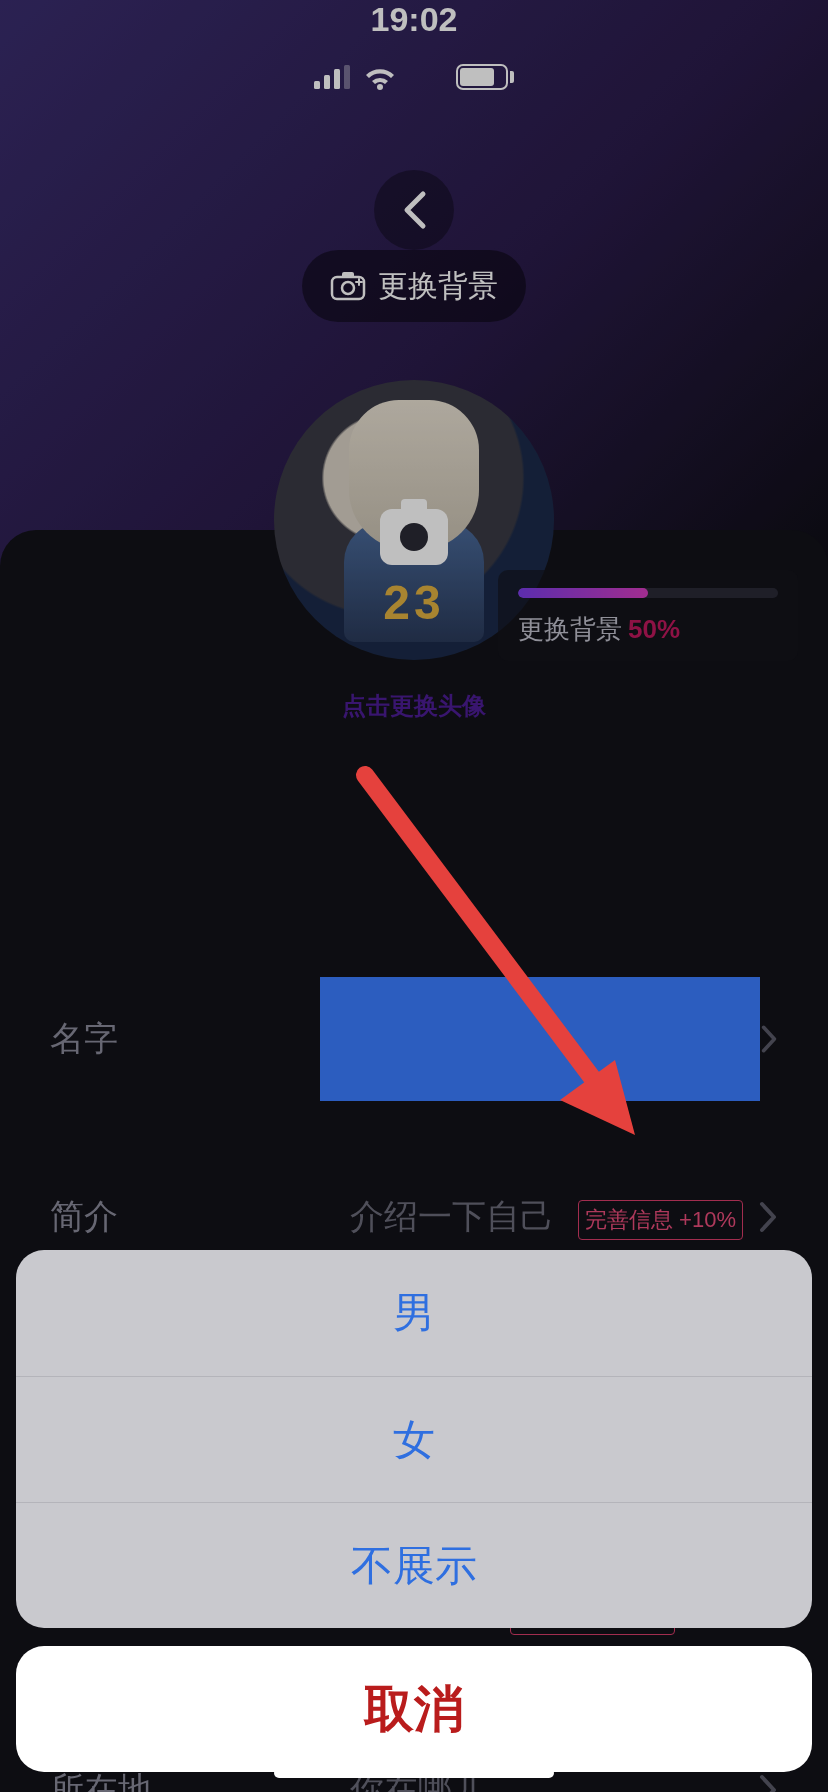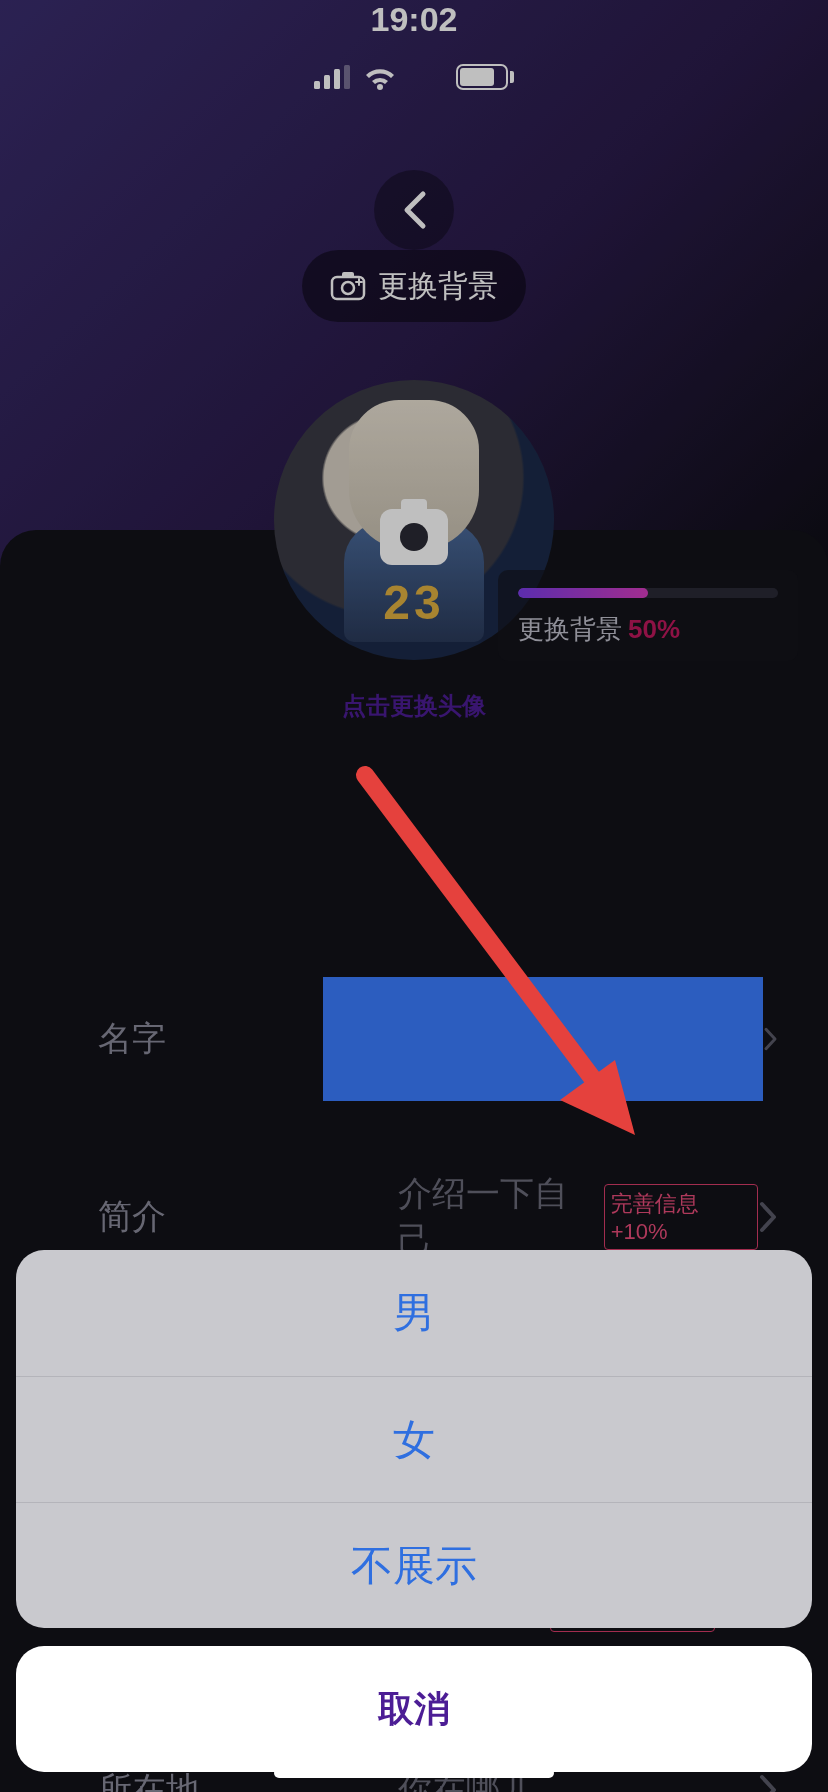--- a/index.html
+++ b/index.html
@@ -78,22 +78,22 @@
   .completion-fill { height:100%; background: linear-gradient(90deg, #7a3ce8, #d83cc0); border-radius:5px;}
   .completion-text { font-size: 26px; color: #c0c0cc; }
   .completion-text .pct { color: #be185d; font-weight: 600; margin-left: 6px;}
 
   
   .rows { position: absolute; top: 950px; left: 0; right: 0; z-index: 2;}
   .row {
     display: flex; align-items: center; padding: 0 50px; height: 178px;
     position: relative;
   }
-  .row .label { width: 300px; font-size: 34px; color: #8a8a9a; margin-left: 48px; }
-  .row .value { flex: 1; font-size: 34px; color: #ddd; display: flex; align-items: center; gap: 16px;}
+  .row .label { width: 300px; font-size: 34px; color: #8a8a9a; }
+  .row .value { flex: 1; font-size: 34px; color: #ddd; display: flex; align-items: flex-end; gap: 24px;}
   .row .value.placeholder { color: #6a6a78; }
   .row .chev { color: #5a5a68; }
   .badge {
     border: 1.5px solid #d83c6a; color: #e84c7a; font-size: 22px;
     padding: 4px 6px; border-radius: 4px;
   }
   .name-redact { width: 440px; height: 124px; background: #3b7cff; }
   .divider { height: 1px; background: #232330; margin: 28px 50px 10px;}
 
   .last-row {
@@ -111,21 +111,21 @@
     background: #c9c9ce; border-radius: 28px; overflow: hidden; margin-bottom: 18px;
   }
   .sheet-item {
     height: 126px; display:flex; align-items:center; justify-content:center;
     font-size: 42px; color: #2f6fe0; border-top: 1px solid #b4b4ba;
   }
   .sheet-item:first-child { border-top: none; }
   .sheet-cancel {
     background: #fff; border-radius: 28px; height: 126px;
     display:flex; align-items:center; justify-content:center;
-    font-size: 36px; font-weight: 600; color: #4c1d95;
+    font-size: 50px; font-weight: 600; color: #b91c1c;
   }
 
   
   .home-ind { position:absolute; bottom:14px; left:50%; transform:translateX(-50%); width:280px; height:10px; background:#fff; border-radius:5px; z-index:30;}
 
   svg { display:block; }
 </style>
 </head>
 <body>
 

